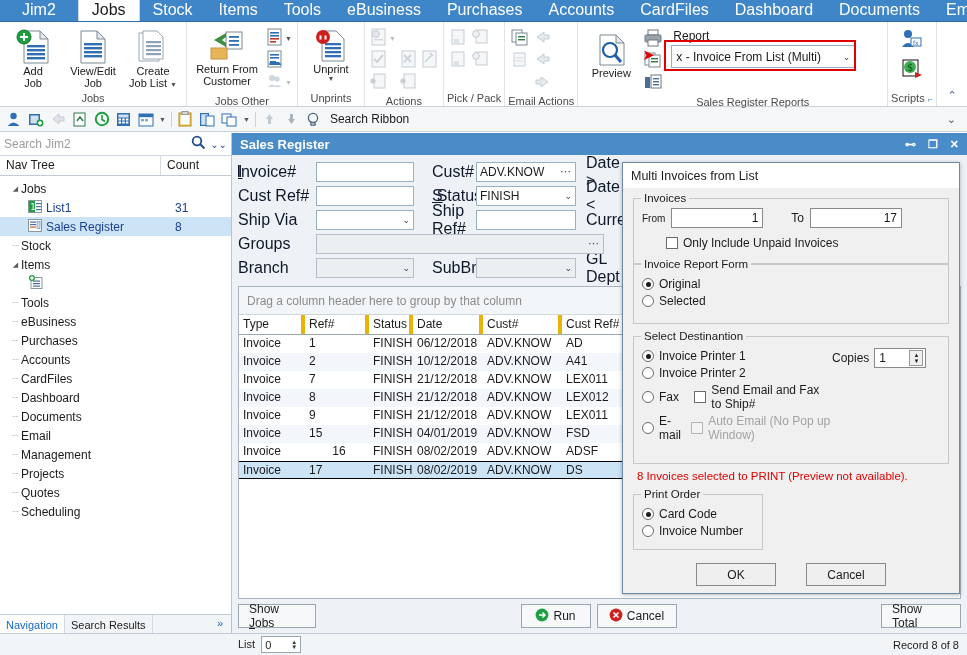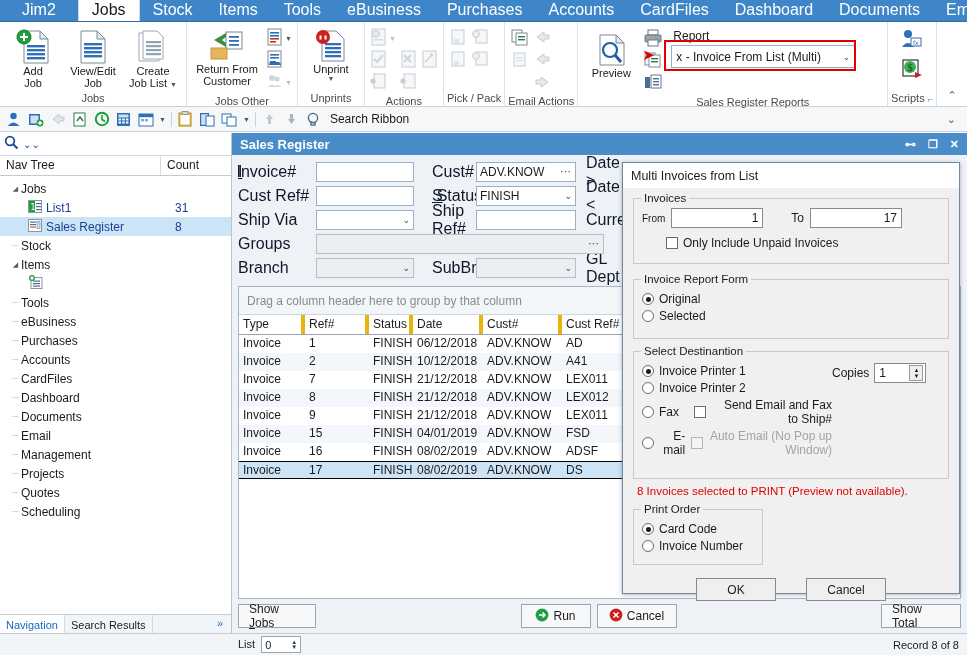--- a/index.html
+++ b/index.html
@@ -722,20 +722,21 @@
       </svg>
   </span>
   <span class="srlabel">Search Ribbon</span>
   <span class="qat-right">⌄</span>
 </div>
 
 <div id="main">
 
   <div id="left">
     <div id="searchjim2">
+      <span class="ph">Search Jim2</span>
       <span>
         <svg width="15" height="15" viewBox="0 0 15 15">
             <circle cx="6" cy="6" r="4.3" fill="none" stroke="#1f4f8f" stroke-width="1.8"></circle>
             <path d="M9.2 9.2 L13.5 13.5" stroke="#1f4f8f" stroke-width="2"></path>
           </svg>
       </span>
       <span style="color:#1f4f8f;font-size:10px;padding-left:4px;">⌄⌄</span>
     </div>
     <div id="navhdr">
       <div class="c1">Nav Tree</div>
@@ -988,21 +989,21 @@
       <div class="grow alt">
         <div class="gc" style="width:66px;">Invoice</div>
         <div class="gc" style="width:64px;">15</div>
         <div class="gc" style="width:44px;">FINISH</div>
         <div class="gc" style="width:70px;">04/01/2019</div>
         <div class="gc" style="width:79px;">ADV.KNOW</div>
         <div class="gc" style="flex:1;">FSD</div>
       </div>
       <div class="grow">
         <div class="gc" style="width:66px;">Invoice</div>
-        <div class="gc" style="width:64px;">16</div>
+        <div class="gc" style="width:64px;text-align:center;">16</div>
         <div class="gc" style="width:44px;">FINISH</div>
         <div class="gc" style="width:70px;">08/02/2019</div>
         <div class="gc" style="width:79px;">ADV.KNOW</div>
         <div class="gc" style="flex:1;">ADSF</div>
       </div>
       <div class="grow sel">
         <div class="gc" style="width:66px;">Invoice</div>
         <div class="gc" style="width:64px;">17</div>
         <div class="gc" style="width:44px;">FINISH</div>
         <div class="gc" style="width:70px;">08/02/2019</div>
@@ -1066,35 +1067,35 @@
       <span class="dlgin" style="width:92px;">1</span>
       <span style="font-size:12px; margin-left:22px;">To</span>
       <span class="dlgin" style="width:92px;">17</span>
     </div>
     <div class="cb" style="margin-top:8px; margin-left:24px;">
       <span class="cbx"></span>
       <span>Only Include Unpaid Invoices</span>
     </div>
   </div>
 
-  <div class="gbox" style="margin-top:15px; height:60px;">
+  <div class="gbox" style="margin-top:0; height:60px;">
     <span class="gboxlab">Invoice Report Form</span>
     <div class="radio">
       <span class="rc on"></span>
       <span>Original</span>
     </div>
     <div class="radio">
       <span class="rc"></span>
       <span>Selected</span>
     </div>
   </div>
 
   <div class="gbox" style="margin-top:12px; height:128px;">
     <span class="gboxlab">Select Destinantion</span>
-    <div style="display:flex;text-align:right;">
+    <div style="display:flex;">
       <div style="flex:1;">
         <div class="radio">
           <span class="rc on"></span>
           <span>Invoice Printer 1</span>
         </div>
         <div class="radio">
           <span class="rc"></span>
           <span>Invoice Printer 2</span>
         </div>
         <div style="display:flex; align-items:center; gap:6px;">

